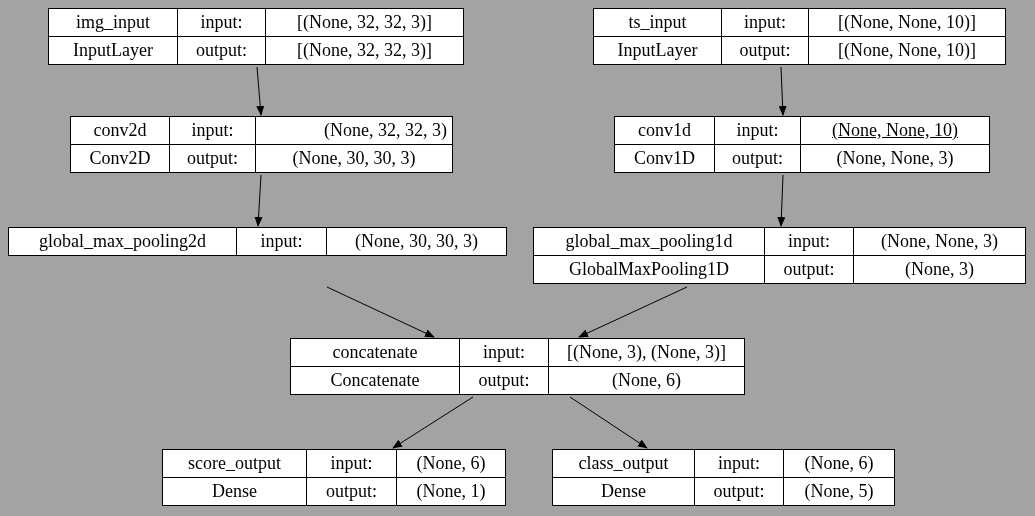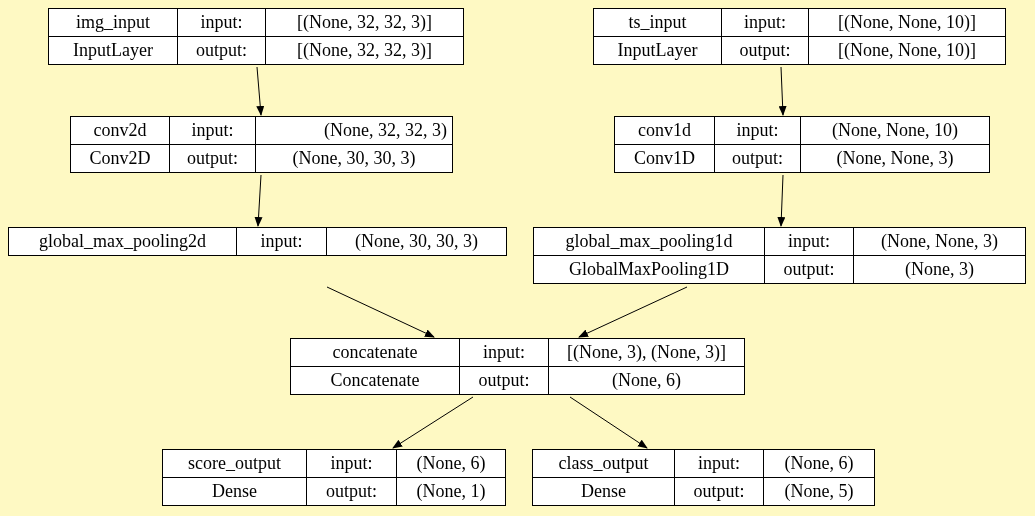--- a/index.html
+++ b/index.html
@@ -1,20 +1,20 @@
 <!DOCTYPE html>
 <html><head>
 <meta charset="utf-8">
 <style>
   html, body { margin: 0; padding: 0; background: #ffffff; }
   .canvas {
     position: relative;
     width: 1035px;
     height: 516px;
-    background: #fef9c3;
+    background: #a3a3a3;
     font-family: "Liberation Serif", "DejaVu Serif", serif;
     overflow: hidden;
   }
   .edges-layer {
     position: absolute;
     left: 0; top: 0;
     width: 1035px; height: 516px;
     pointer-events: none;
   }
   .node { position: absolute; }
@@ -105,21 +105,21 @@
     </tbody>
       </table>
   </div>
 
   <div class="node" style="left:594px; top:116px;padding-left:20px;">
     <table>
       <tbody>
           <tr>
         <td style="min-width:89px;">conv1d</td>
         <td style="min-width:75px;">input:</td>
-        <td style="min-width:178px;">(None, None, 10)</td>
+        <td style="min-width:178px;text-decoration:underline;">(None, None, 10)</td>
       </tr>
       <tr>
         <td>Conv1D</td>
         <td>output:</td>
         <td>(None, None, 3)</td>
       </tr>
     </tbody>
       </table>
   </div>
 
@@ -179,21 +179,21 @@
       </tr>
       <tr>
         <td>Dense</td>
         <td>output:</td>
         <td>(None, 1)</td>
       </tr>
     </tbody>
       </table>
   </div>
 
-  <div class="node" style="left:532px; top:449px;">
+  <div class="node" style="left:552px; top:449px;">
     <table>
       <tbody>
           <tr>
         <td style="min-width:131px;">class_output</td>
         <td style="min-width:78px;">input:</td>
         <td style="min-width:100px;">(None, 6)</td>
       </tr>
       <tr>
         <td>Dense</td>
         <td>output:</td>

